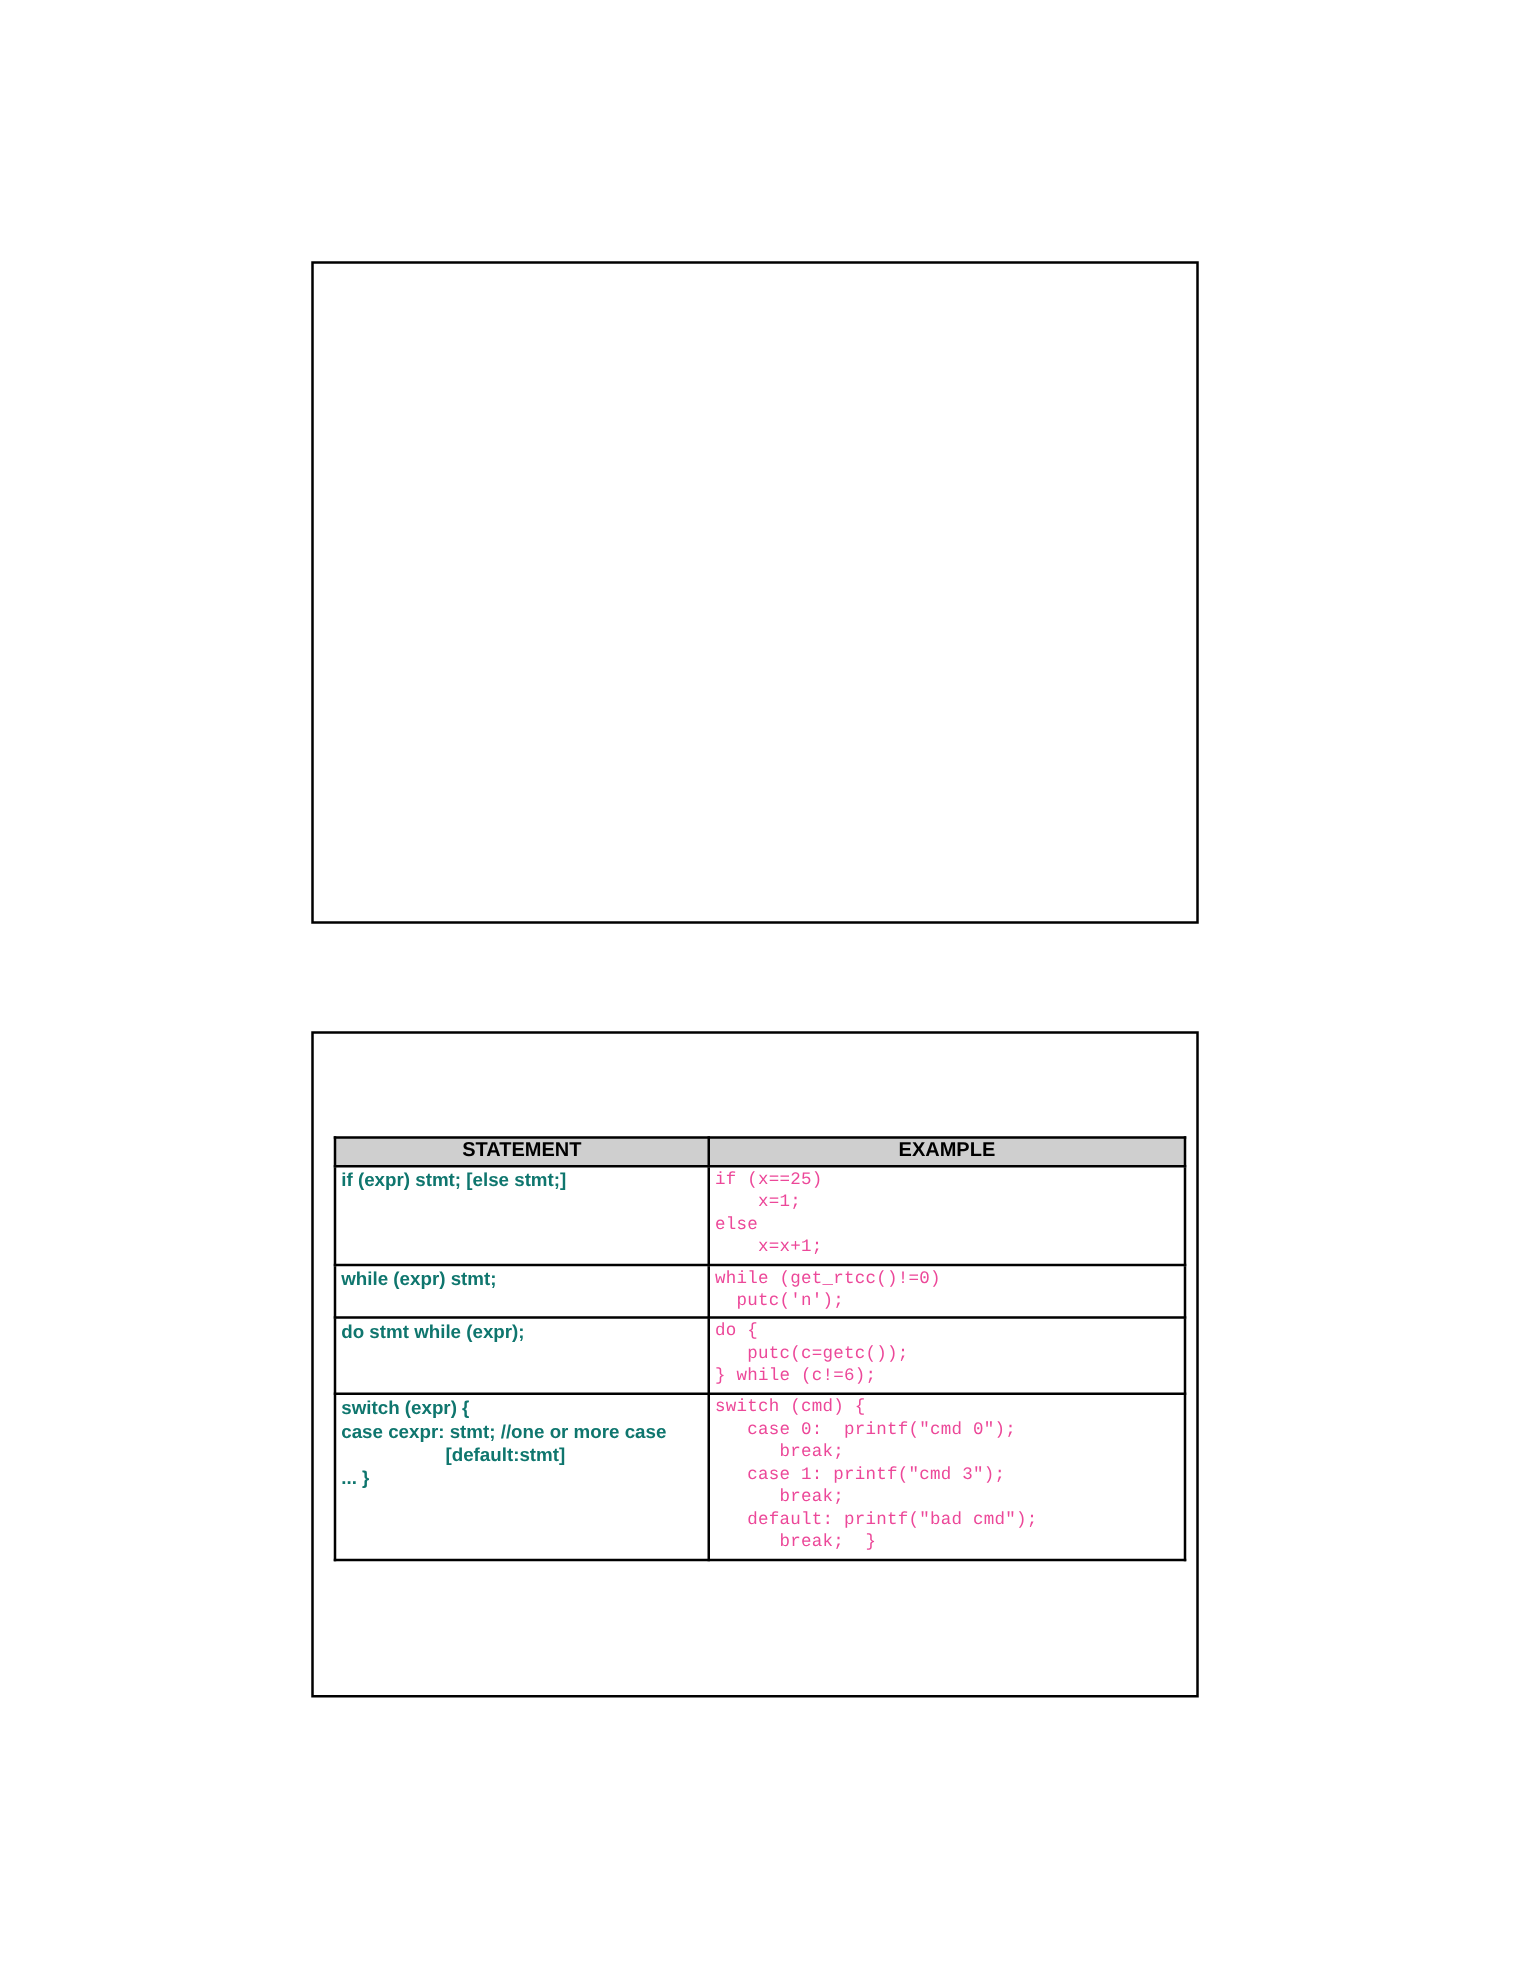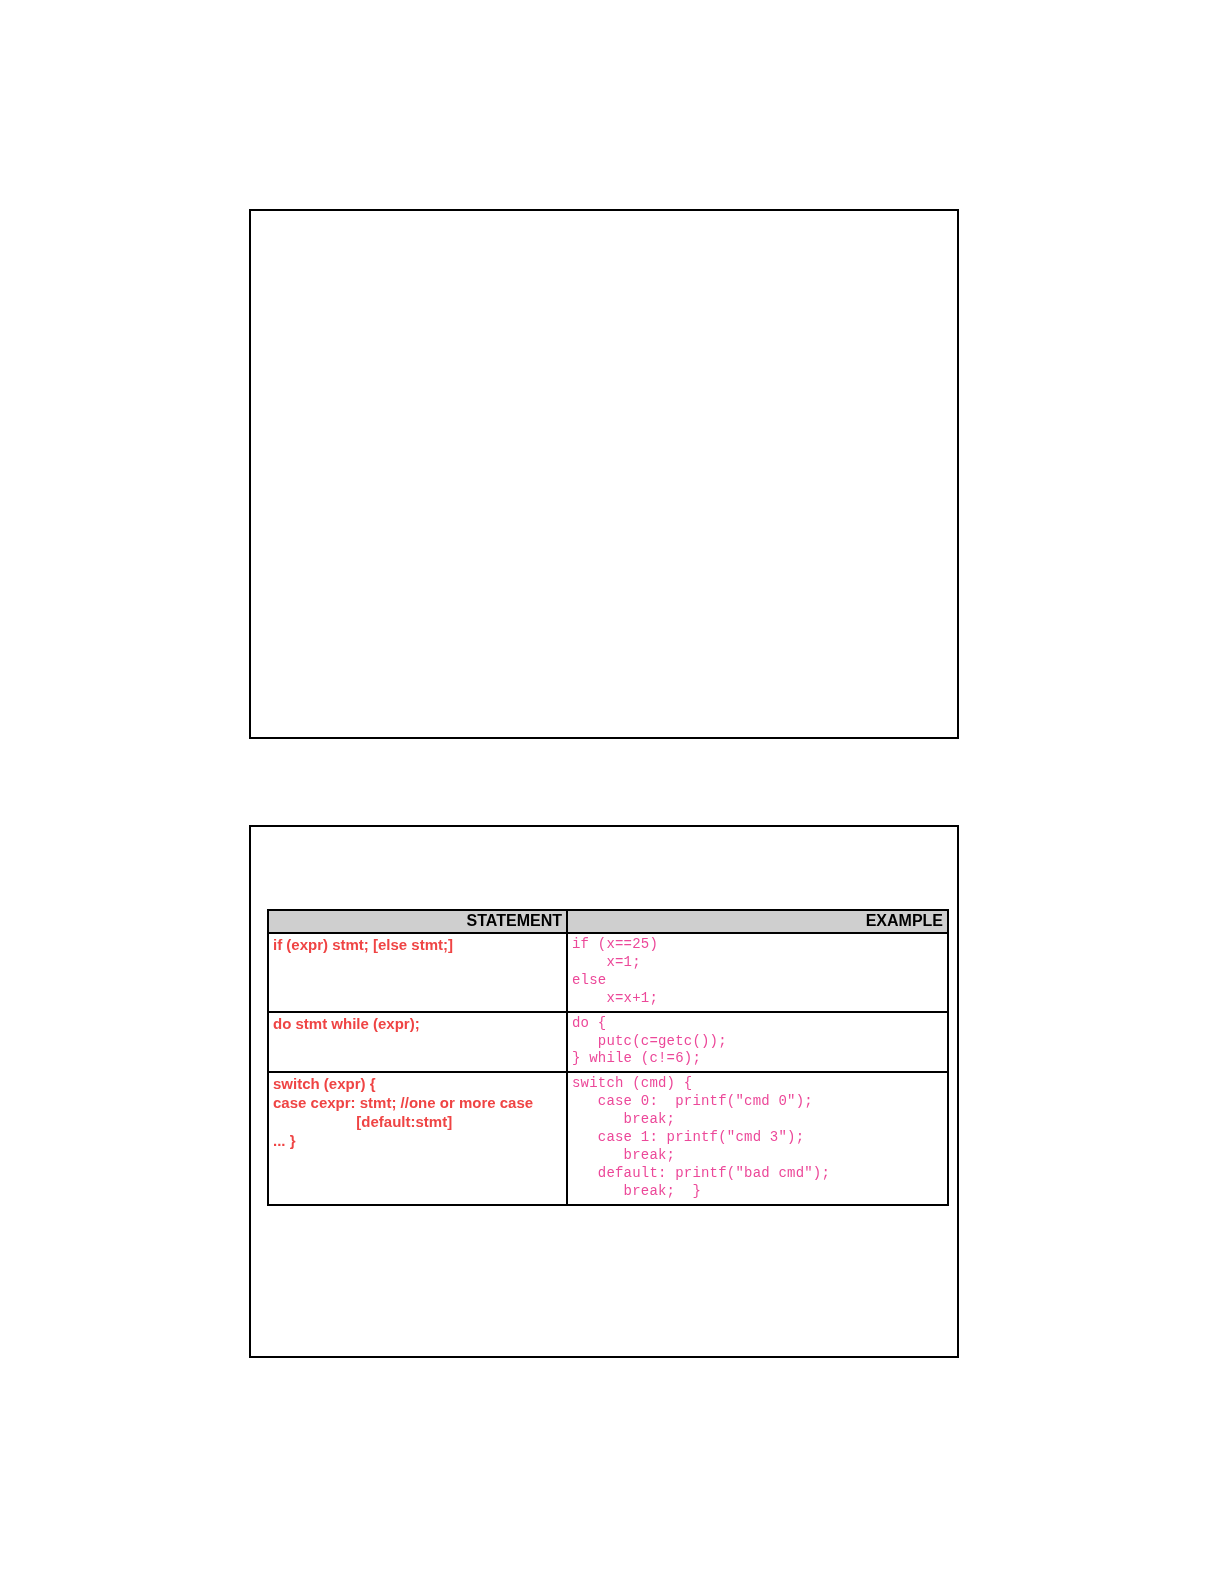--- a/index.html
+++ b/index.html
@@ -59,31 +59,31 @@
     border: 2px solid #000000;
     vertical-align: top;
     padding: 2px 4px 3px 4px;
     box-sizing: border-box;
   }
   table.stmt-table thead th {
     background: #cfcfcf;
     font-family: "Liberation Sans", sans-serif;
     font-size: 16px;
     font-weight: bold;
-    text-align: right;
+    text-align: center;
     color: #000000;
     padding: 1px 4px 2px 4px;
     height: 22px;
   }
   td.stmt-cell {
     font-family: "Liberation Sans", sans-serif;
     font-size: 15px;
     font-weight: bold;
     line-height: 1.25;
-    color: #ef4444;
+    color: #0f766e;
     white-space: pre-wrap;
   }
   td.example-cell {
     font-family: "Liberation Mono", monospace;
     font-size: 14px;
     line-height: 1.28;
     color: #ec4899;
     white-space: pre;
     letter-spacing: 0.2px;
   }
@@ -112,20 +112,25 @@
         </thead>
         <tbody>
           <tr>
             <td class="stmt-cell">if (expr) stmt; [else stmt;]</td>
             <td class="example-cell">if (x==25)
     x=1;
 else
     x=x+1;</td>
           </tr>
           <tr>
+            <td class="stmt-cell">while (expr) stmt;</td>
+            <td class="example-cell">while (get_rtcc()!=0)
+  putc('n');</td>
+          </tr>
+          <tr>
             <td class="stmt-cell">do stmt while (expr);</td>
             <td class="example-cell">do {
    putc(c=getc());
 } while (c!=6);</td>
           </tr>
           <tr>
             <td class="stmt-cell">switch (expr) {
 case cexpr: stmt; //one or more case
                     [default:stmt]
 ... }</td>

